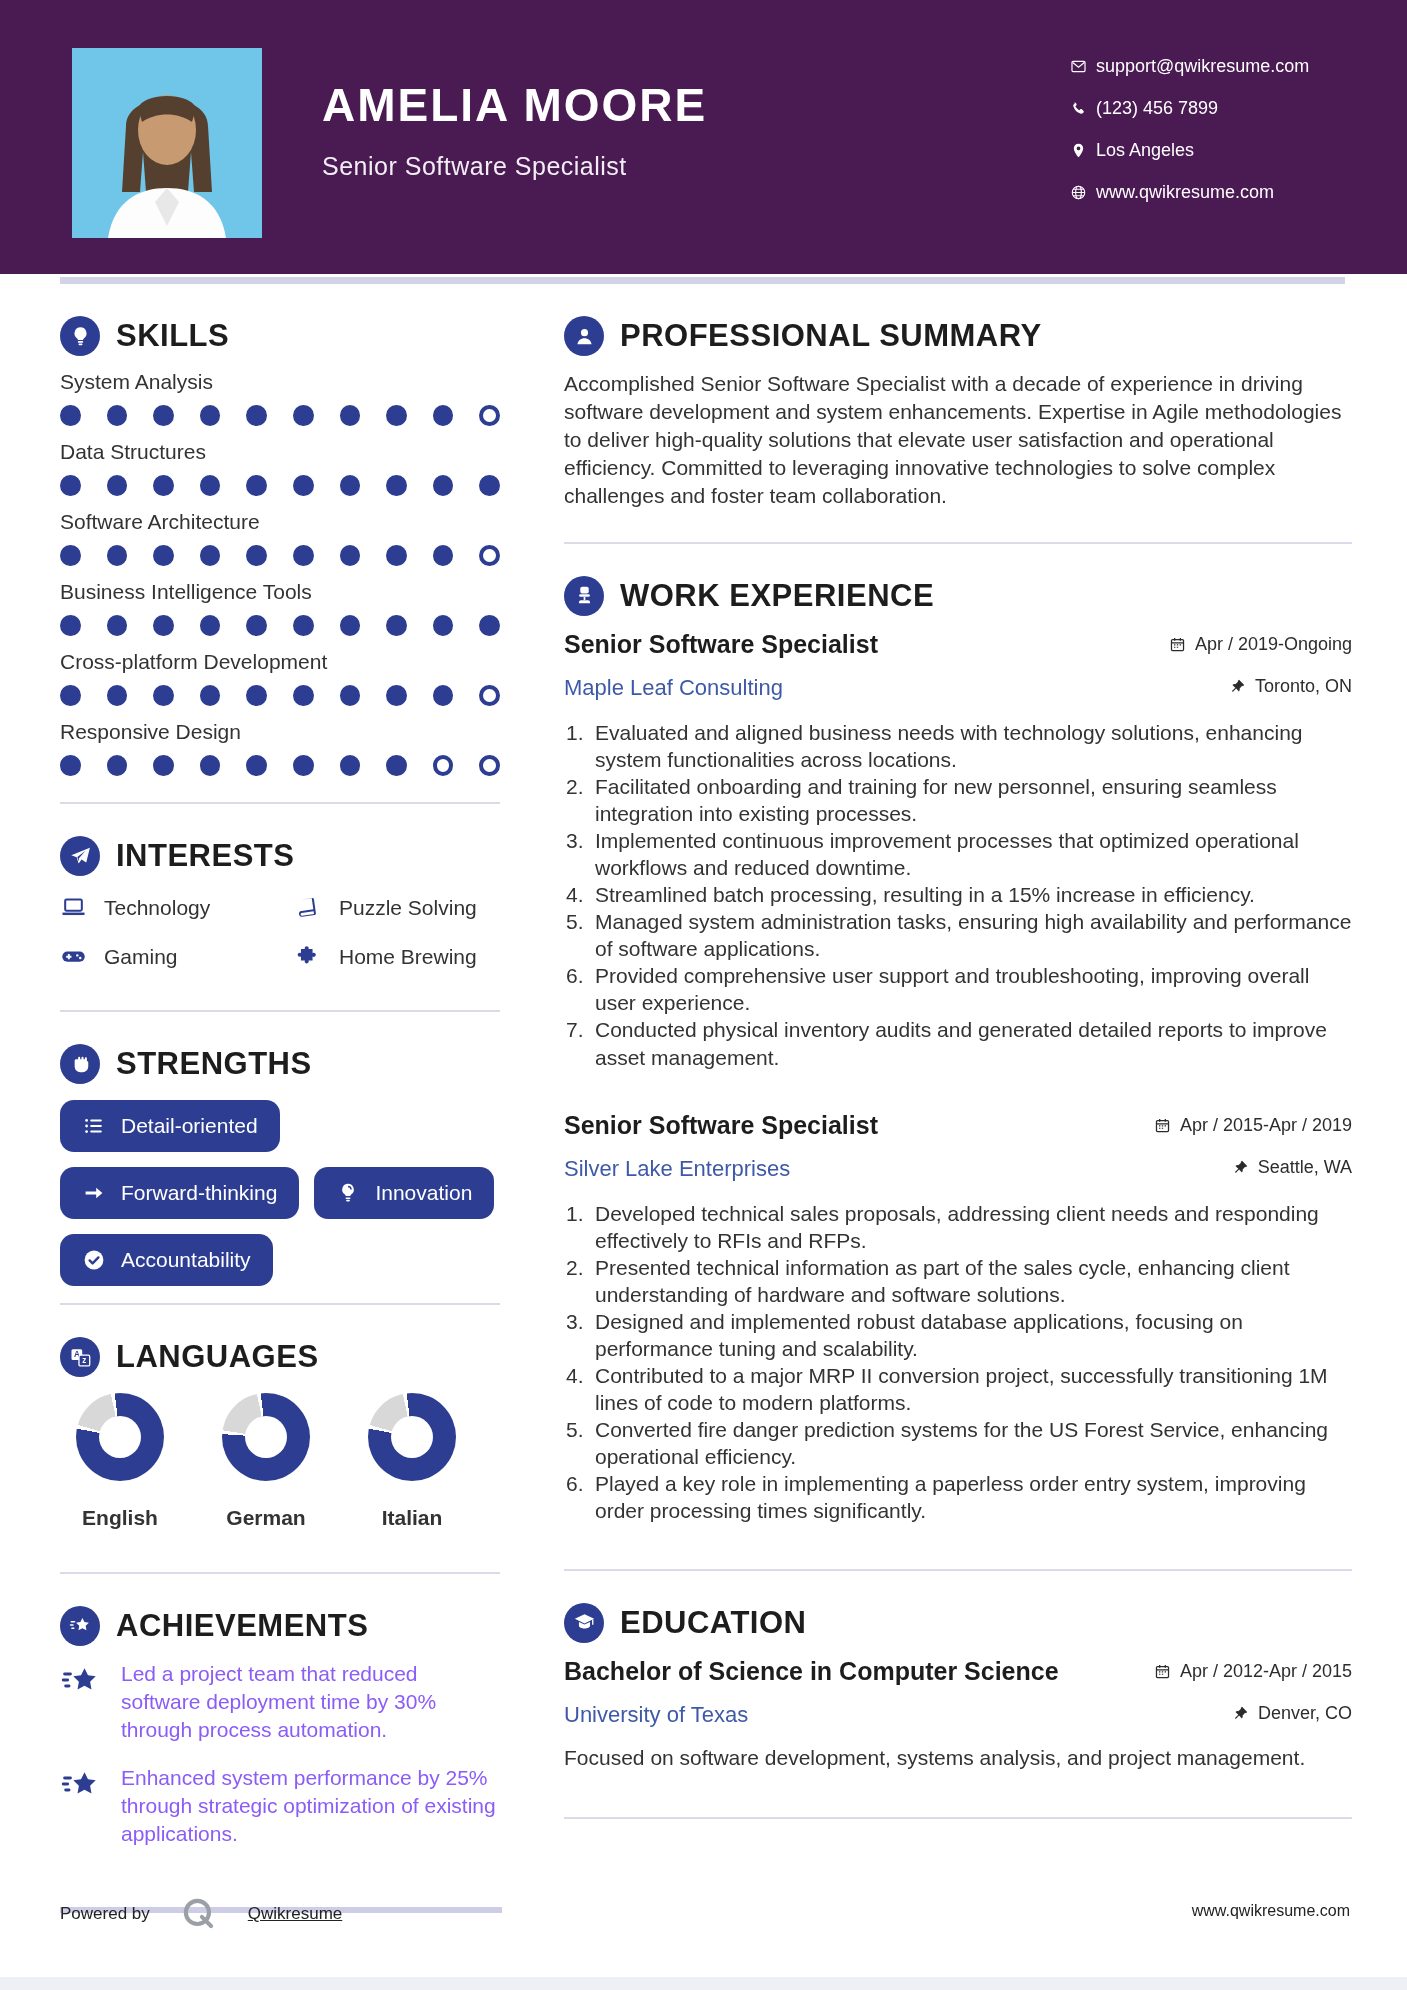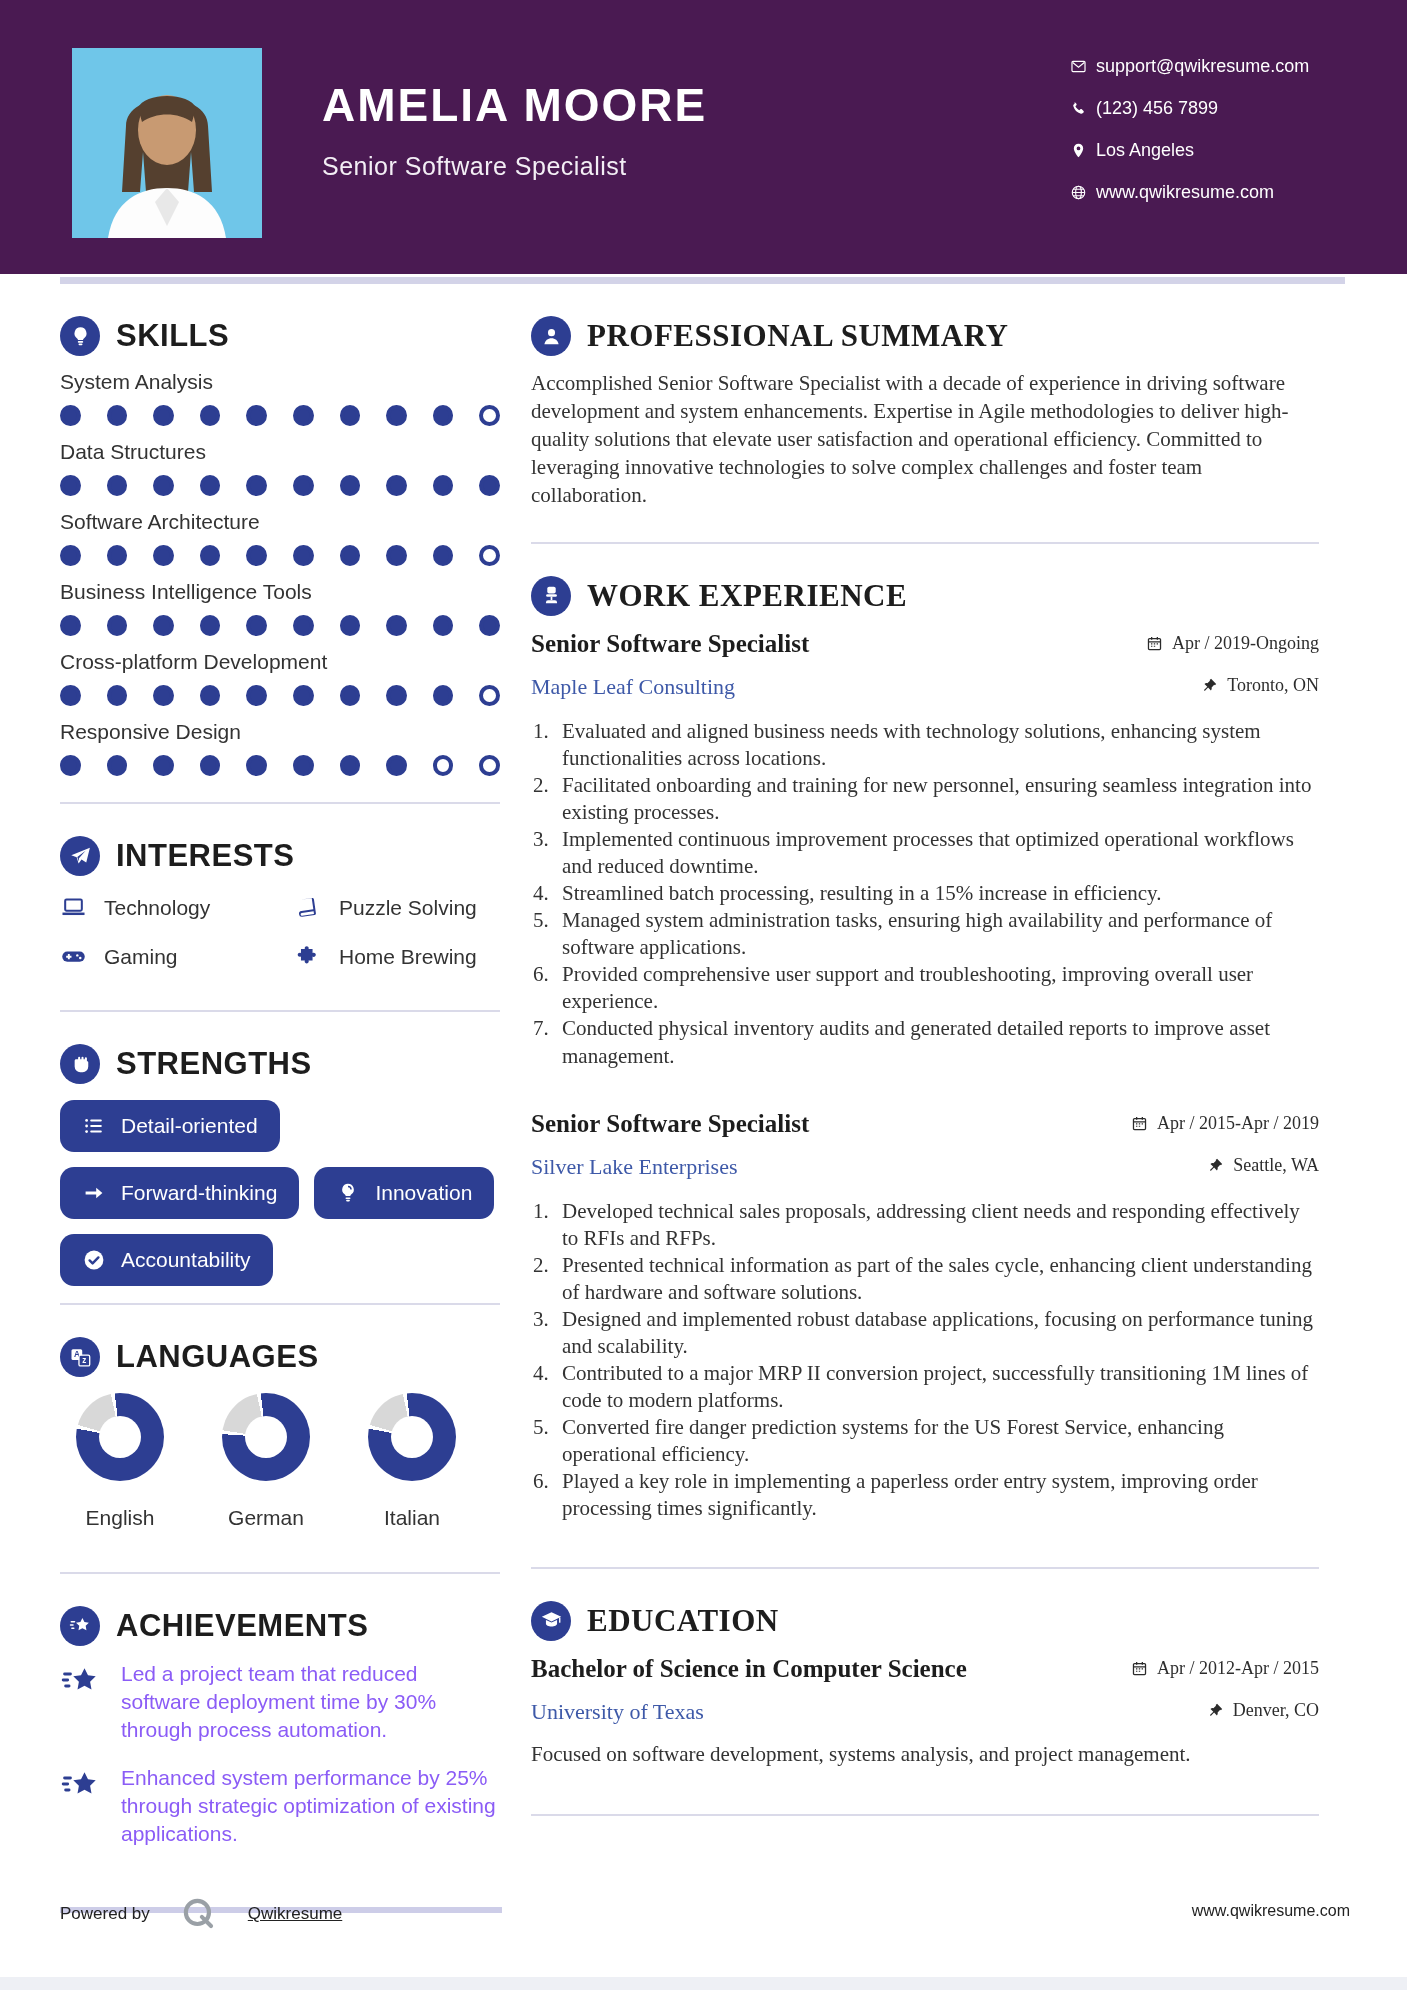--- a/index.html
+++ b/index.html
@@ -12,21 +12,21 @@
   .photo{position:absolute;left:72px;top:48px;width:190px;height:190px;overflow:hidden;}
   .photo svg{display:block;width:100%;height:100%;}
   .name{position:absolute;left:322px;top:78px;font-size:46px;font-weight:bold;color:#fff;letter-spacing:2px;}
   .subtitle{position:absolute;left:322px;top:152px;font-size:25px;color:#f3eef5;letter-spacing:.5px;}
   .contacts{position:absolute;left:1070px;top:56px;display:flex;flex-direction:column;gap:21px;}
   .contact-row{display:flex;align-items:center;gap:9px;color:#fff;font-size:18px;}
   .contact-row .i{width:17px;height:17px;color:#fff;flex:0 0 17px;}
 
   
   .col-left{position:absolute;left:60px;top:284px;width:440px;}
-  .col-right{position:absolute;left:531px;top:284px;width:788px;font-family:Liberation Serif, serif;}
+  .col-right{position:absolute;left:564px;top:284px;width:788px;}
 
   .sec-head{display:flex;align-items:center;gap:16px;margin:0 0 14px;}
   .sec-icon{width:40px;height:40px;border-radius:50%;background:#2d3e92;color:#fff;
             display:flex;align-items:center;justify-content:center;flex:0 0 40px;}
   .sec-icon svg{width:23px;height:23px;display:block;}
   .sec-title{font-size:31px;font-weight:bold;color:#1d1d1d;letter-spacing:.5px;}
 
   .divider{border:none;border-top:2px solid #dadae9;margin:26px 0 32px;}
 
   
@@ -44,21 +44,21 @@
 
   
   .pill-rows{margin-top:16px;}
   .pill-row{display:flex;gap:15px;margin-bottom:15px;}
   .pill{display:inline-flex;align-items:center;gap:15px;background:#2d3e92;color:#fff;
         font-size:21px;height:52px;padding:0 22px;border-radius:14px;white-space:nowrap;}
   .pill .i{width:24px;height:24px;color:#fff;flex:0 0 24px;}
 
   
   .langs{display:flex;gap:26px;margin-top:16px;}
-  .lang{width:120px;text-align:center;}
+  .lang{width:120px;text-align:center;font-weight:bold;}
   .donut{width:88px;height:88px;border-radius:50%;margin:0 auto;position:relative;}
   .donut::after{content:"";position:absolute;inset:23px;background:#fff;border-radius:50%;}
   .lang-label{margin-top:25px;font-size:21px;color:#333;}
 
   
   .ach{display:flex;gap:19px;margin-bottom:20px;}
   .ach .i{width:42px;height:42px;color:#2d3e92;flex:0 0 42px;margin-top:2px;}
   .ach-text{font-size:21px;line-height:1.33;color:#8b5cf6;}
 
   

